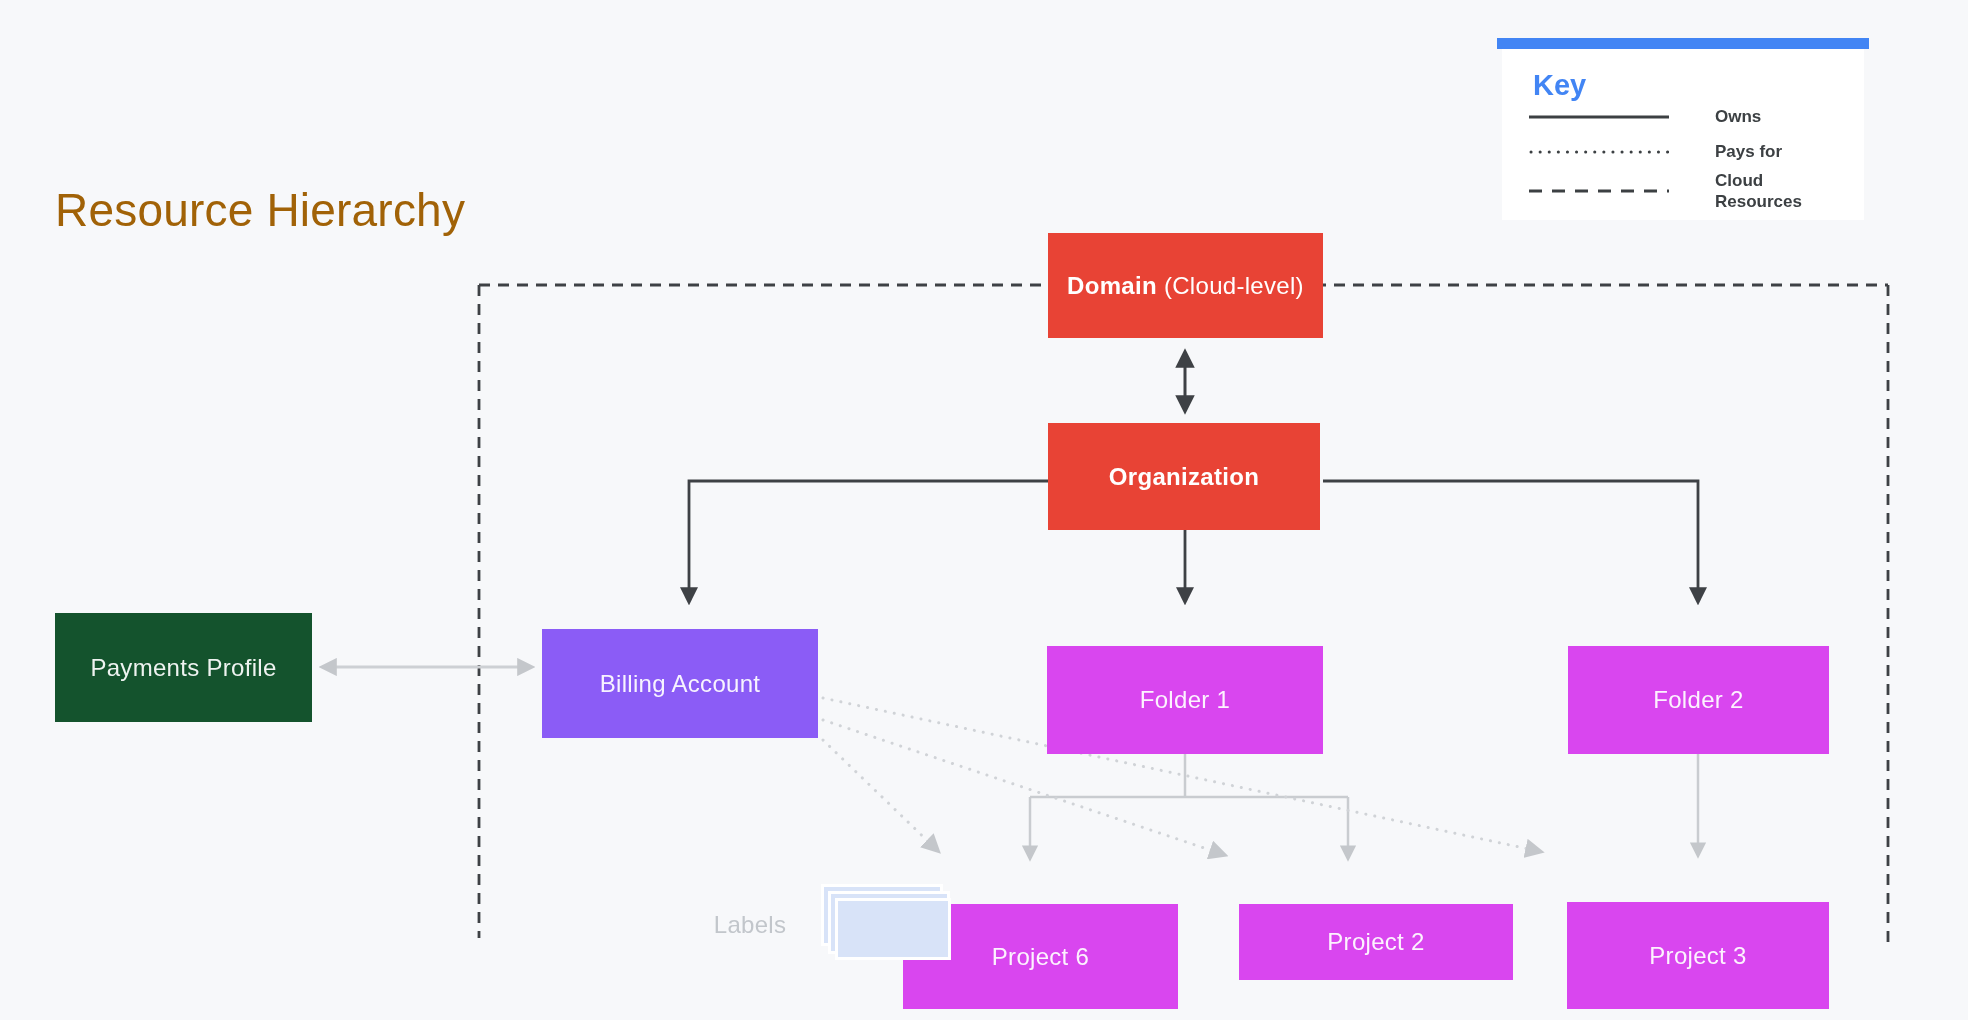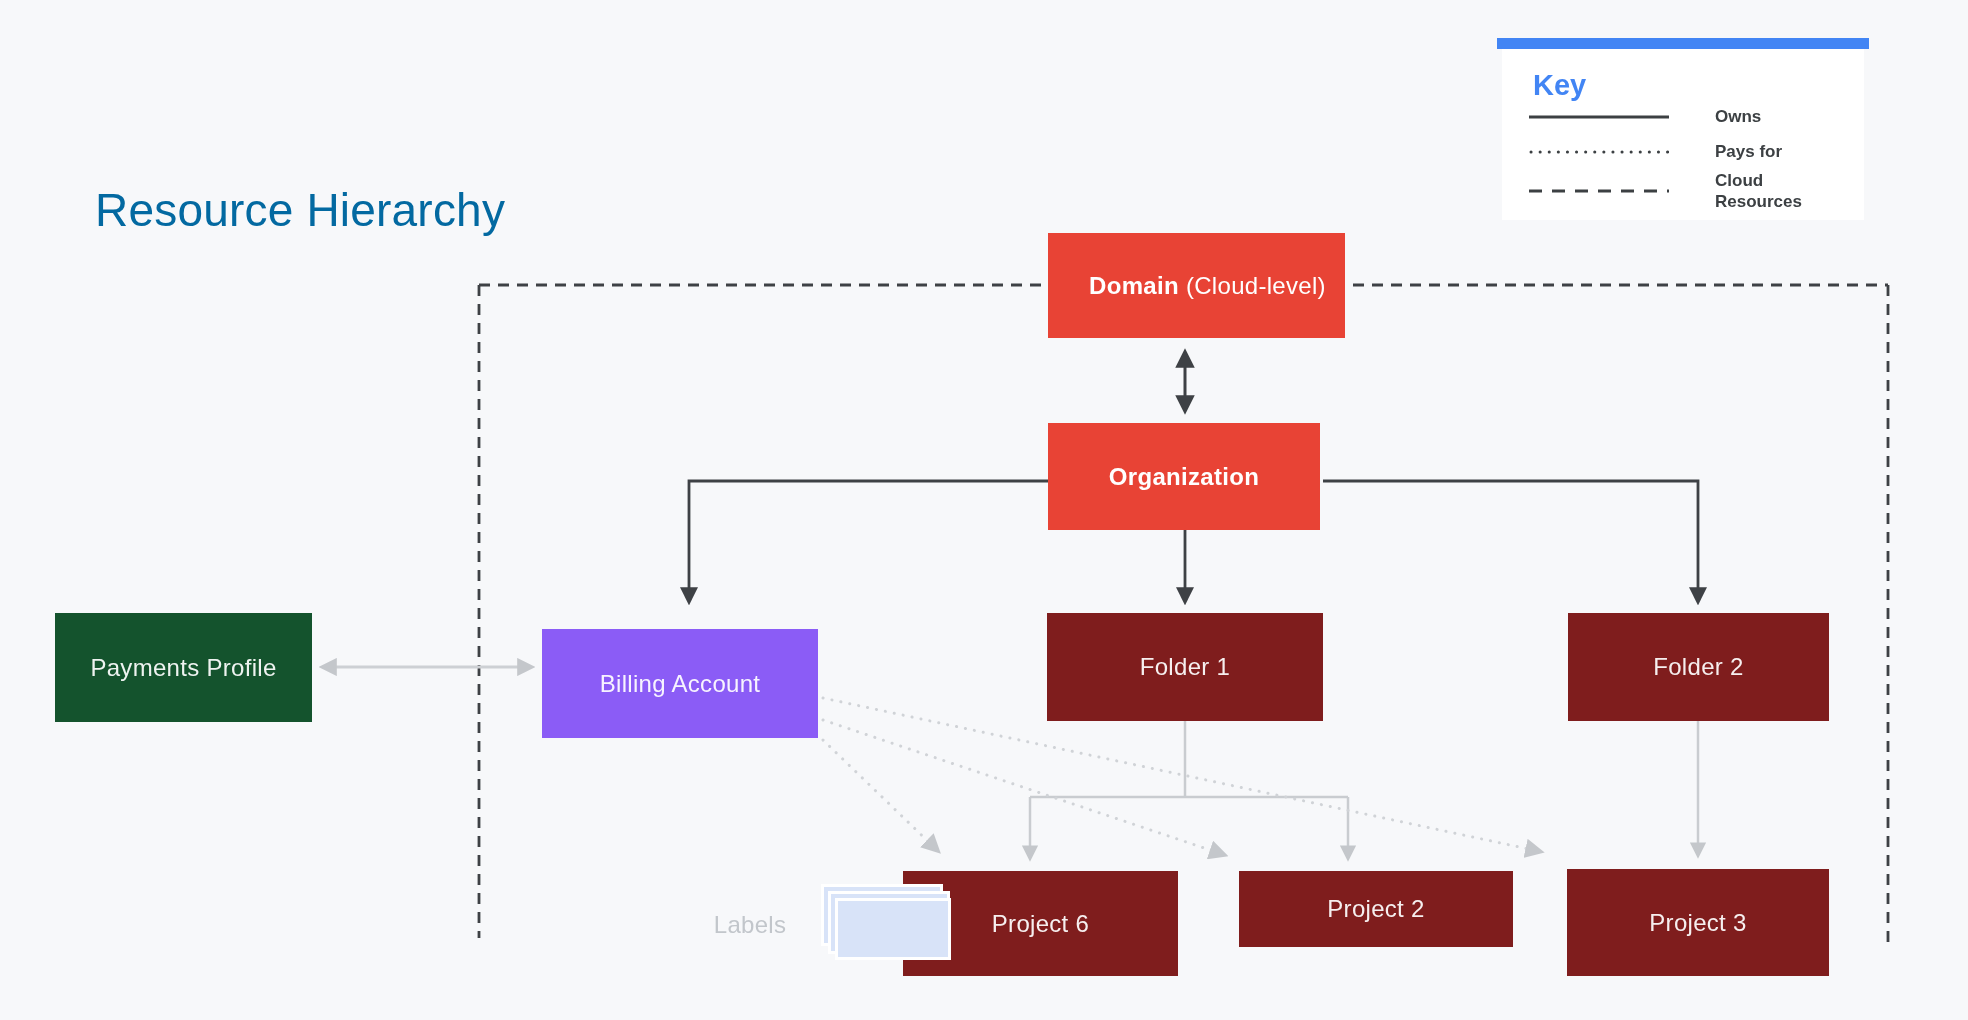--- a/index.html
+++ b/index.html
@@ -10,26 +10,26 @@
   #wires{position:absolute;left:0;top:0;z-index:1;}
   .node{
     position:absolute;display:flex;align-items:center;justify-content:center;
     z-index:2;text-align:center;
   }
   .node .lbl{font-size:24px;color:rgba(255,255,255,0.93);letter-spacing:.3px;}
   .node.red{background:#E84335;}
   .node.red .lbl{font-size:24px;color:#FFFFFF;}
   .node.red .b{font-weight:bold;}
   .node.red .rest{margin-left:7px;font-weight:400;}
-  .node.blue{background:#7f1d1d;}
+  .node.blue{background:#d946ef;margin-top:33px;}
   .node.green{background:#8b5cf6;margin-top:16px;}
   .node.cream{background:#14532d;}
   .page-title{
-    position:absolute;left:55px;top:183px;font-size:46px;color:#0369a1;
-    font-weight:400;z-index:2;letter-spacing:.2px;margin-left:40px;
+    position:absolute;left:55px;top:183px;font-size:46px;color:#a16207;
+    font-weight:400;z-index:2;letter-spacing:.2px;
   }
   
   .key-bar{position:absolute;left:1497px;top:38px;width:372px;height:11px;background:#4285F4;z-index:3;}
   .key-panel{position:absolute;left:1502px;top:49px;width:362px;height:171px;background:#FFFFFF;z-index:3;}
   .key-heading{position:absolute;left:31px;top:20px;font-size:29px;font-weight:bold;color:#4285F4;}
   .key-row{position:absolute;left:27px;display:flex;align-items:center;}
   .key-row svg{flex:0 0 auto;}
   .key-row .klabel{margin-left:46px;font-size:17px;font-weight:bold;color:#3C4043;line-height:1.25;width:100px;}
   .krow-1{top:57px;}
   .krow-2{top:92px;}
@@ -99,21 +99,21 @@
       <span class="klabel">Pays for</span>
     </div>
     <div class="key-row krow-3">
       <svg width="140" height="6">
         <line x1="0" y1="3" x2="140" y2="3" stroke="#3C4043" stroke-width="3" stroke-dasharray="13 10"></line>
       </svg>
       <span class="klabel">Cloud Resources</span>
     </div>
   </div>
 
-  <div class="node red" style="left:1048px;top:233px;width:275px;height:105px;padding-left:22px;">
+  <div class="node red" style="left:1048px;top:233px;width:275px;height:105px;">
     <span class="lbl"><span class="b">Domain</span><span class="rest">(Cloud-level)</span></span>
   </div>
 
   <div class="node red" style="left:1048px;top:423px;width:272px;height:107px;">
     <span class="lbl b">Organization</span>
   </div>
 
   <div class="node cream" style="left:55px;top:613px;width:257px;height:109px;">
     <span class="lbl">Payments Profile</span>
   </div>

